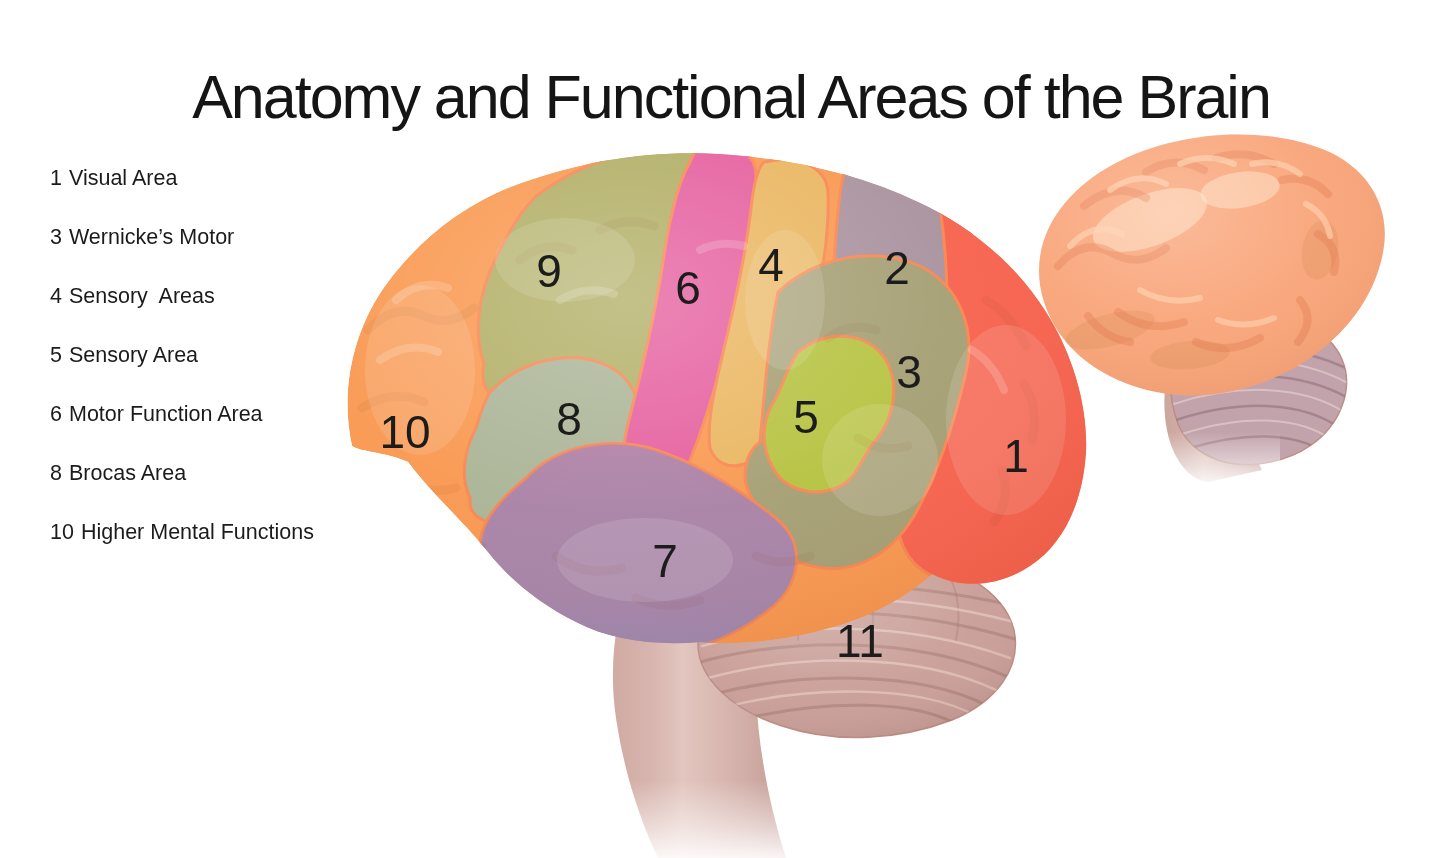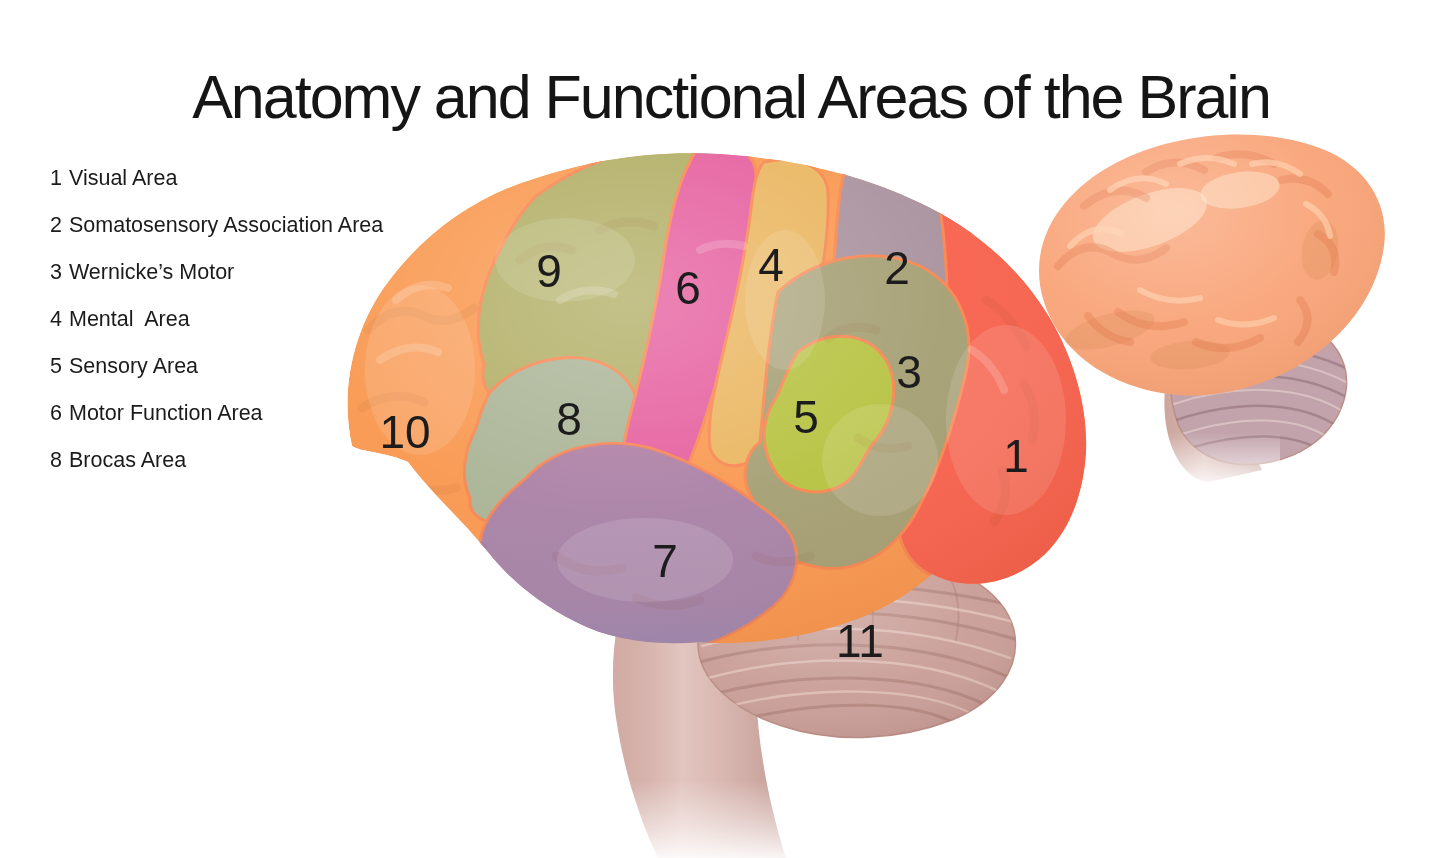--- a/index.html
+++ b/index.html
@@ -7,44 +7,44 @@
     width:1430px;height:858px;position:relative;overflow:hidden;
     background:#ffffff;font-family:"Liberation Sans",sans-serif;
   }
   .title{
     position:absolute;top:46px;left:0;width:100%;margin:16px;
     text-align:center;font-size:61px;font-weight:400;letter-spacing:-2px;
     color:#151515;
   }
   .legend{
     position:absolute;left:50px;top:166px;
-    display:flex;flex-direction:column;gap:22px;
+    display:flex;flex-direction:column;gap:34px;
     font-size:21.5px;color:#1b1b1b;
   }
   .legend-item{white-space:pre;}
   .legend-item .num{margin-right:7px;}
   svg.diagram{position:absolute;left:0;top:0;font-family:"Liberation Sans",sans-serif;}
   .rg{stroke-width:3;stroke-linejoin:round;}
   .cb{stroke:#bb8d84;stroke-width:1.5;}
   .numlabel{font-size:46px;fill:#1c1c1c;text-anchor:middle;}
   .tex{fill:none;stroke-linecap:round;}
 </style>
 </head>
 <body>
 
 <h1 class="title">Anatomy and Functional Areas of the Brain</h1>
 
 <div class="legend">
   <div class="legend-item"><span class="num">1</span><span>Visual Area</span></div>
-  <div class="legend-item"><span class="num">2</span><span>Somatosensory Association Area</span></div>
   <div class="legend-item"><span class="num">3</span><span>Wernicke’s Motor</span></div>
-  <div class="legend-item"><span class="num">4</span><span>Mental  Area</span></div>
+  <div class="legend-item"><span class="num">4</span><span>Sensory  Areas</span></div>
   <div class="legend-item"><span class="num">5</span><span>Sensory Area</span></div>
   <div class="legend-item"><span class="num">6</span><span>Motor Function Area</span></div>
   <div class="legend-item"><span class="num">8</span><span>Brocas Area</span></div>
+  <div class="legend-item"><span class="num">10</span><span>Higher Mental Functions</span></div>
 </div>
 
 <svg class="diagram" width="1430" height="858" viewBox="0 0 1430 858">
   <defs>
     <clipPath id="cortexClip">
       <path d="M 352 446 C 340 392 352 330 388 282 C 422 236 472 198 530 180 C 588 160 654 150 718 154 C 790 158 860 174 918 202 C 970 226 1016 264 1046 312 C 1074 356 1088 408 1086 452 C 1083 502 1064 544 1030 566 C 1000 586 962 590 932 574 C 906 598 868 618 830 628 C 788 640 742 646 700 642 C 656 646 610 640 576 622 C 540 604 510 580 488 552 C 462 520 430 492 408 462 C 386 452 360 452 352 446 Z"></path>
     </clipPath>
     <clipPath id="cbClip">
       <path d="M 716 584 C 758 550 830 542 892 552 C 954 562 1004 590 1014 630 C 1022 668 996 702 952 720 C 900 740 836 744 782 726 C 732 710 698 678 698 644 C 698 620 704 600 716 584 Z"></path>
     </clipPath>

